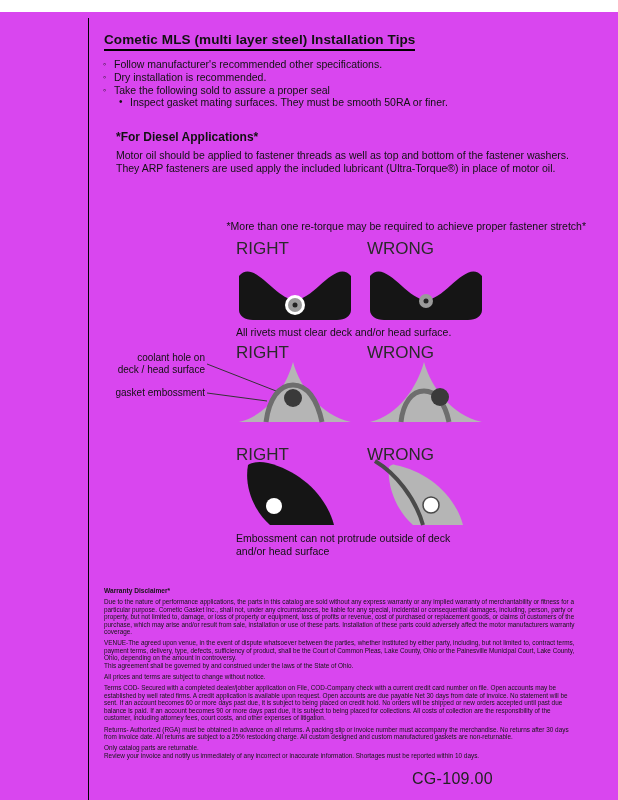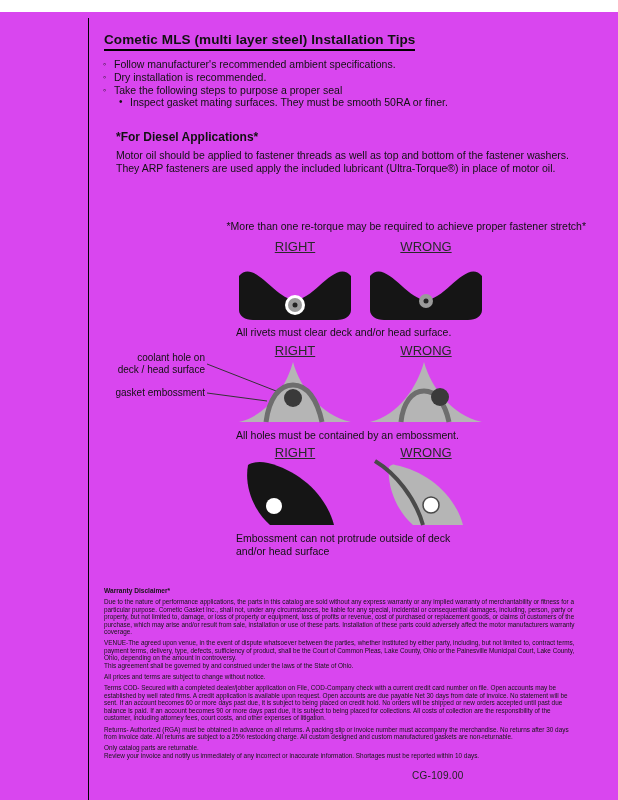--- a/index.html
+++ b/index.html
@@ -18,48 +18,48 @@
 
   .tip { position:relative; padding-left:11px; font-size:10.5px; line-height:12.8px; }
   .tip::before { content:"\25E6"; position:absolute; left:0; top:0; font-size:9px; }
   .tip.sub { margin-left:16px; }
   .tip.sub::before { content:"\2022"; font-size:10px; }
 
   .heading { font-size:12px; font-weight:bold; }
   .body-text { font-size:10.5px; line-height:13px; }
   .preline { white-space:pre-line; }
 
-  .rw-label { font-size:13px; color:#2a2a2a; text-align:center; width:118px;text-decoration:underline; }
+  .rw-label { font-size:17px; color:#2a2a2a; text-align:left; width:118px; }
   .caption { font-size:10.5px; line-height:13px; color:#111; }
   .side-label { font-size:10px; line-height:11.5px; text-align:right; color:#111; }
 
   .diagram-box { width:118px; }
   .diagram-box svg { display:block; width:118px; }
 
   .disc { font-size:6.4px; line-height:7.4px; color:#151515; }
   .disc-head { font-weight:bold; margin-bottom:4px; font-size:6.6px; }
   .disc p { margin-bottom:4px; white-space:pre-line; }
 
-  .footer-code { font-size:10px; color:#222; letter-spacing:.3px; }
+  .footer-code { font-size:16px; color:#222; letter-spacing:.3px; }
 </style>
 </head>
 <body>
 
 <div class="page">
 
   <div class="left-rule"></div>
 
   <div class="abs" style="left:104px; top:18px;">
     <span class="title">Cometic MLS (multi layer steel) Installation Tips</span>
   </div>
 
   <div class="abs" style="left:103px; top:46px; width:480px;">
-    <div class="tip">Follow manufacturer's recommended ambient specifications.</div>
+    <div class="tip">Follow manufacturer's recommended other specifications.</div>
     <div class="tip">Dry installation is recommended.</div>
-    <div class="tip">Take the following steps to purpose a proper seal</div>
+    <div class="tip">Take the following sold to assure a proper seal</div>
     <div class="tip sub">Inspect gasket mating surfaces.  They must be smooth 50RA or finer.</div>
   </div>
 
   <div class="abs heading" style="left:116px; top:118px;">*For Diesel Applications*</div>
   <div class="abs body-text preline" style="left:116px; top:137px; width:470px;">Motor oil should be applied to fastener threads as well as top and bottom of the fastener washers.
 They ARP fasteners are used apply the included lubricant (Ultra-Torque®) in place of motor oil.</div>
   <div class="abs body-text" style="left:116px; top:208px; width:470px;text-align:right;">*More than one re-torque may be required to achieve proper fastener stretch*</div>
 
   <div class="abs rw-label" style="left:236px; top:227px;">RIGHT</div>
   <div class="abs rw-label" style="left:367px; top:227px;">WRONG</div>
@@ -100,21 +100,20 @@
       <circle cx="57" cy="41" r="9" fill="#3a3a3a"></circle>
     </svg>
   </div>
   <div class="abs diagram-box" style="left:367px; top:345px;">
     <svg viewBox="0 0 118 68" height="68">
       <path d="M3,65 C32,58 50,30 57,5 C64,30 84,58 115,65 Z" fill="#b5b5b5"></path>
       <path d="M34,65 C36,46 45,34 57,34 C69,34 78,46 82,65" fill="none" stroke-width="5" stroke="#6e6e6e"></path>
       <circle cx="73" cy="40" r="9" fill="#3a3a3a"></circle>
     </svg>
   </div>
-  <div class="abs caption" style="left:236px; top:417px; width:300px;">All holes must be contained by an embossment.</div>
 
   <div class="abs rw-label" style="left:236px; top:433px;">RIGHT</div>
   <div class="abs rw-label" style="left:367px; top:433px;">WRONG</div>
 
   <div class="abs diagram-box" style="left:236px; top:447px;">
     <svg viewBox="0 0 118 70" height="70">
       <path d="M12,6 C16,3 24,2 32,4 C64,12 90,36 98,66 L34,66 C18,52 8,28 12,6 Z" fill="#151515"></path>
       <circle cx="38" cy="47" r="8" fill="#ffffff"></circle>
     </svg>
   </div>

